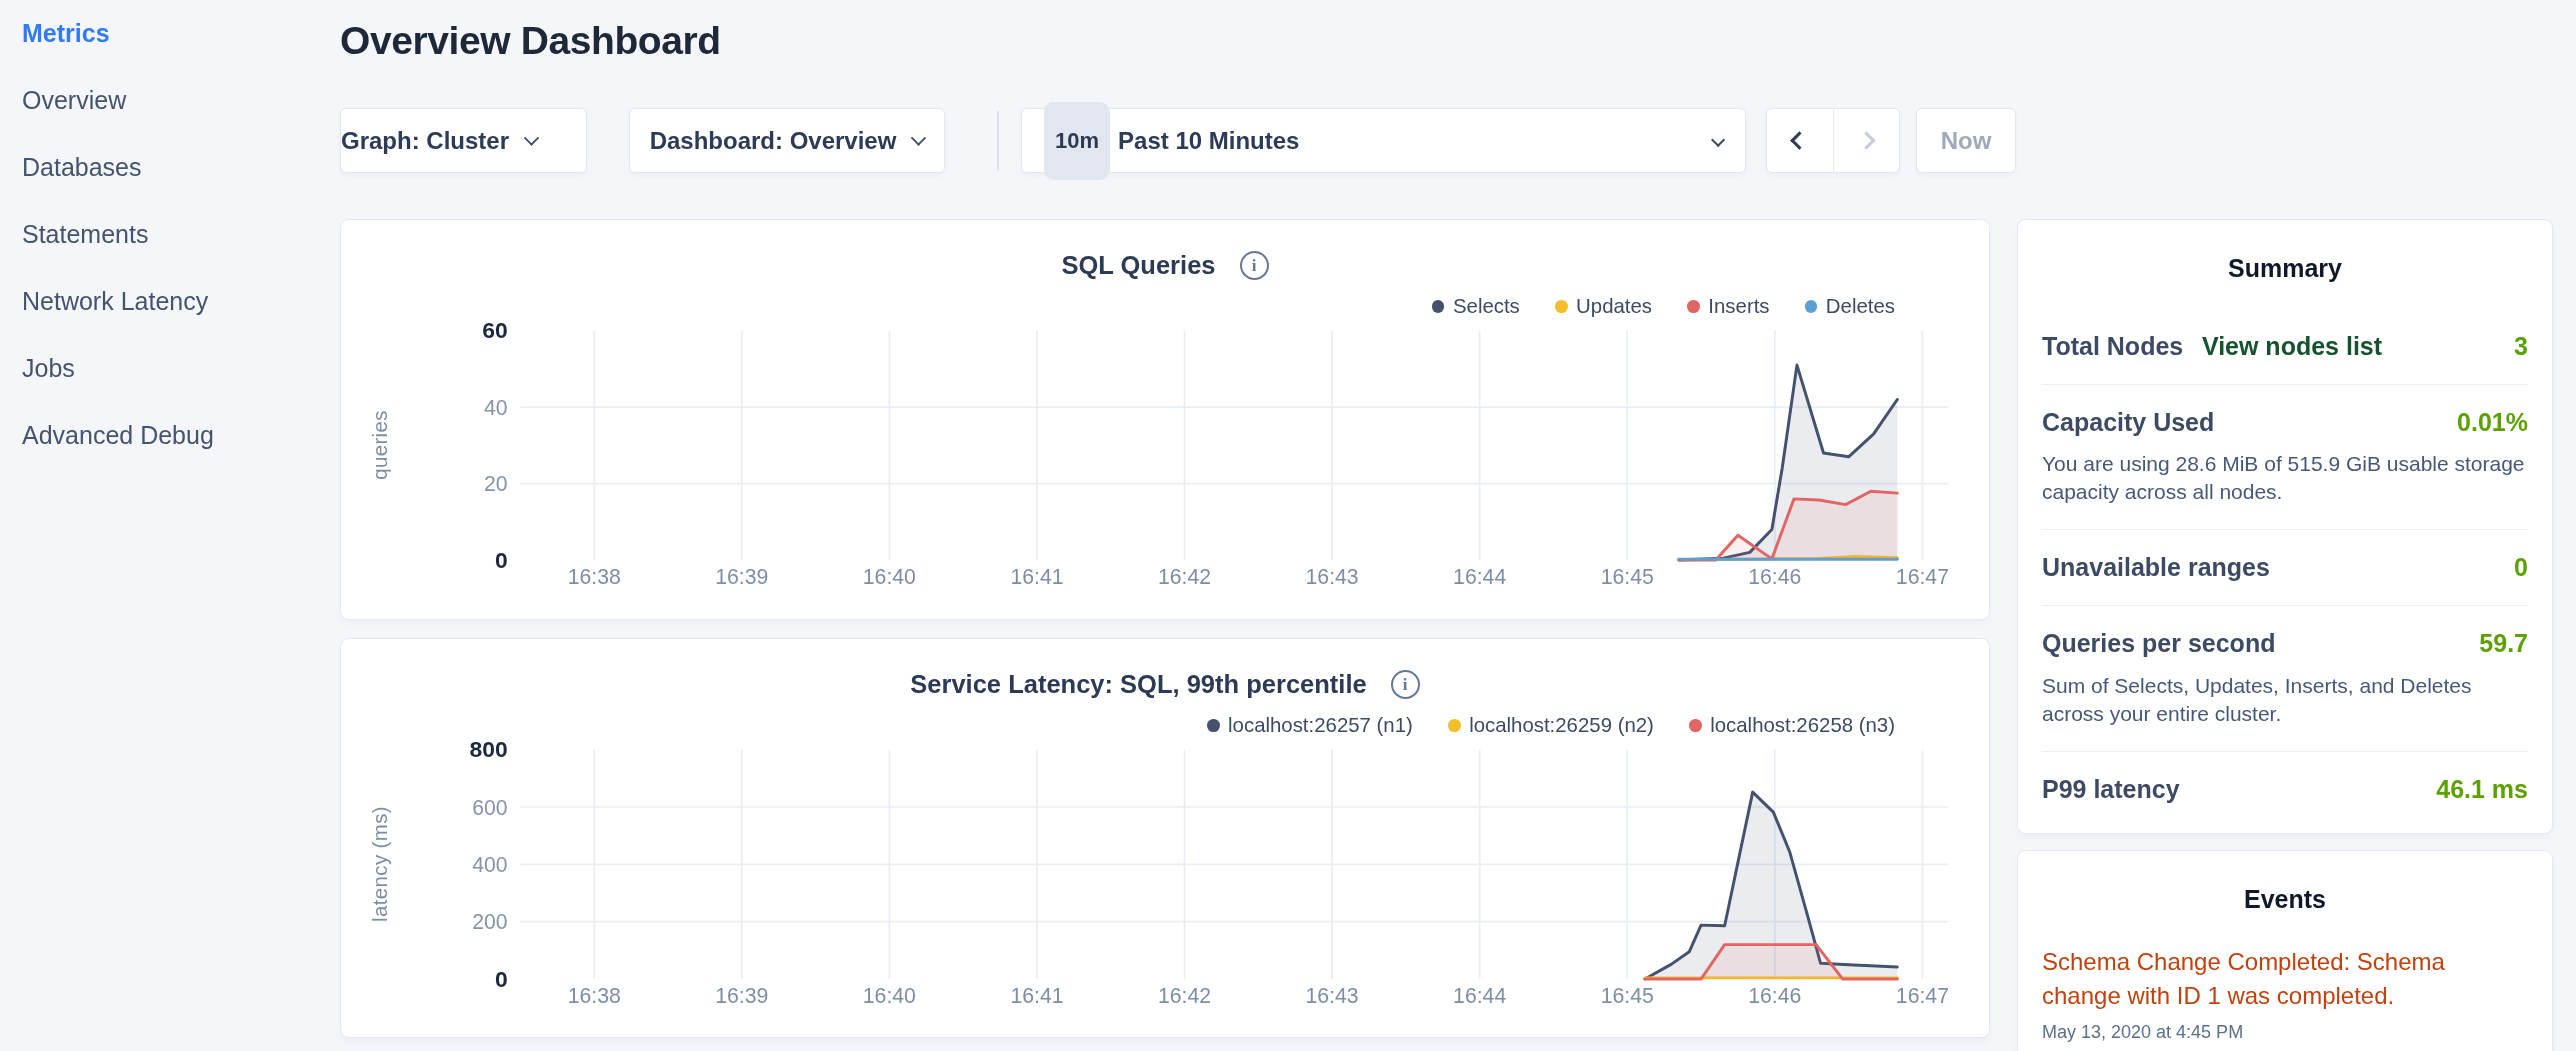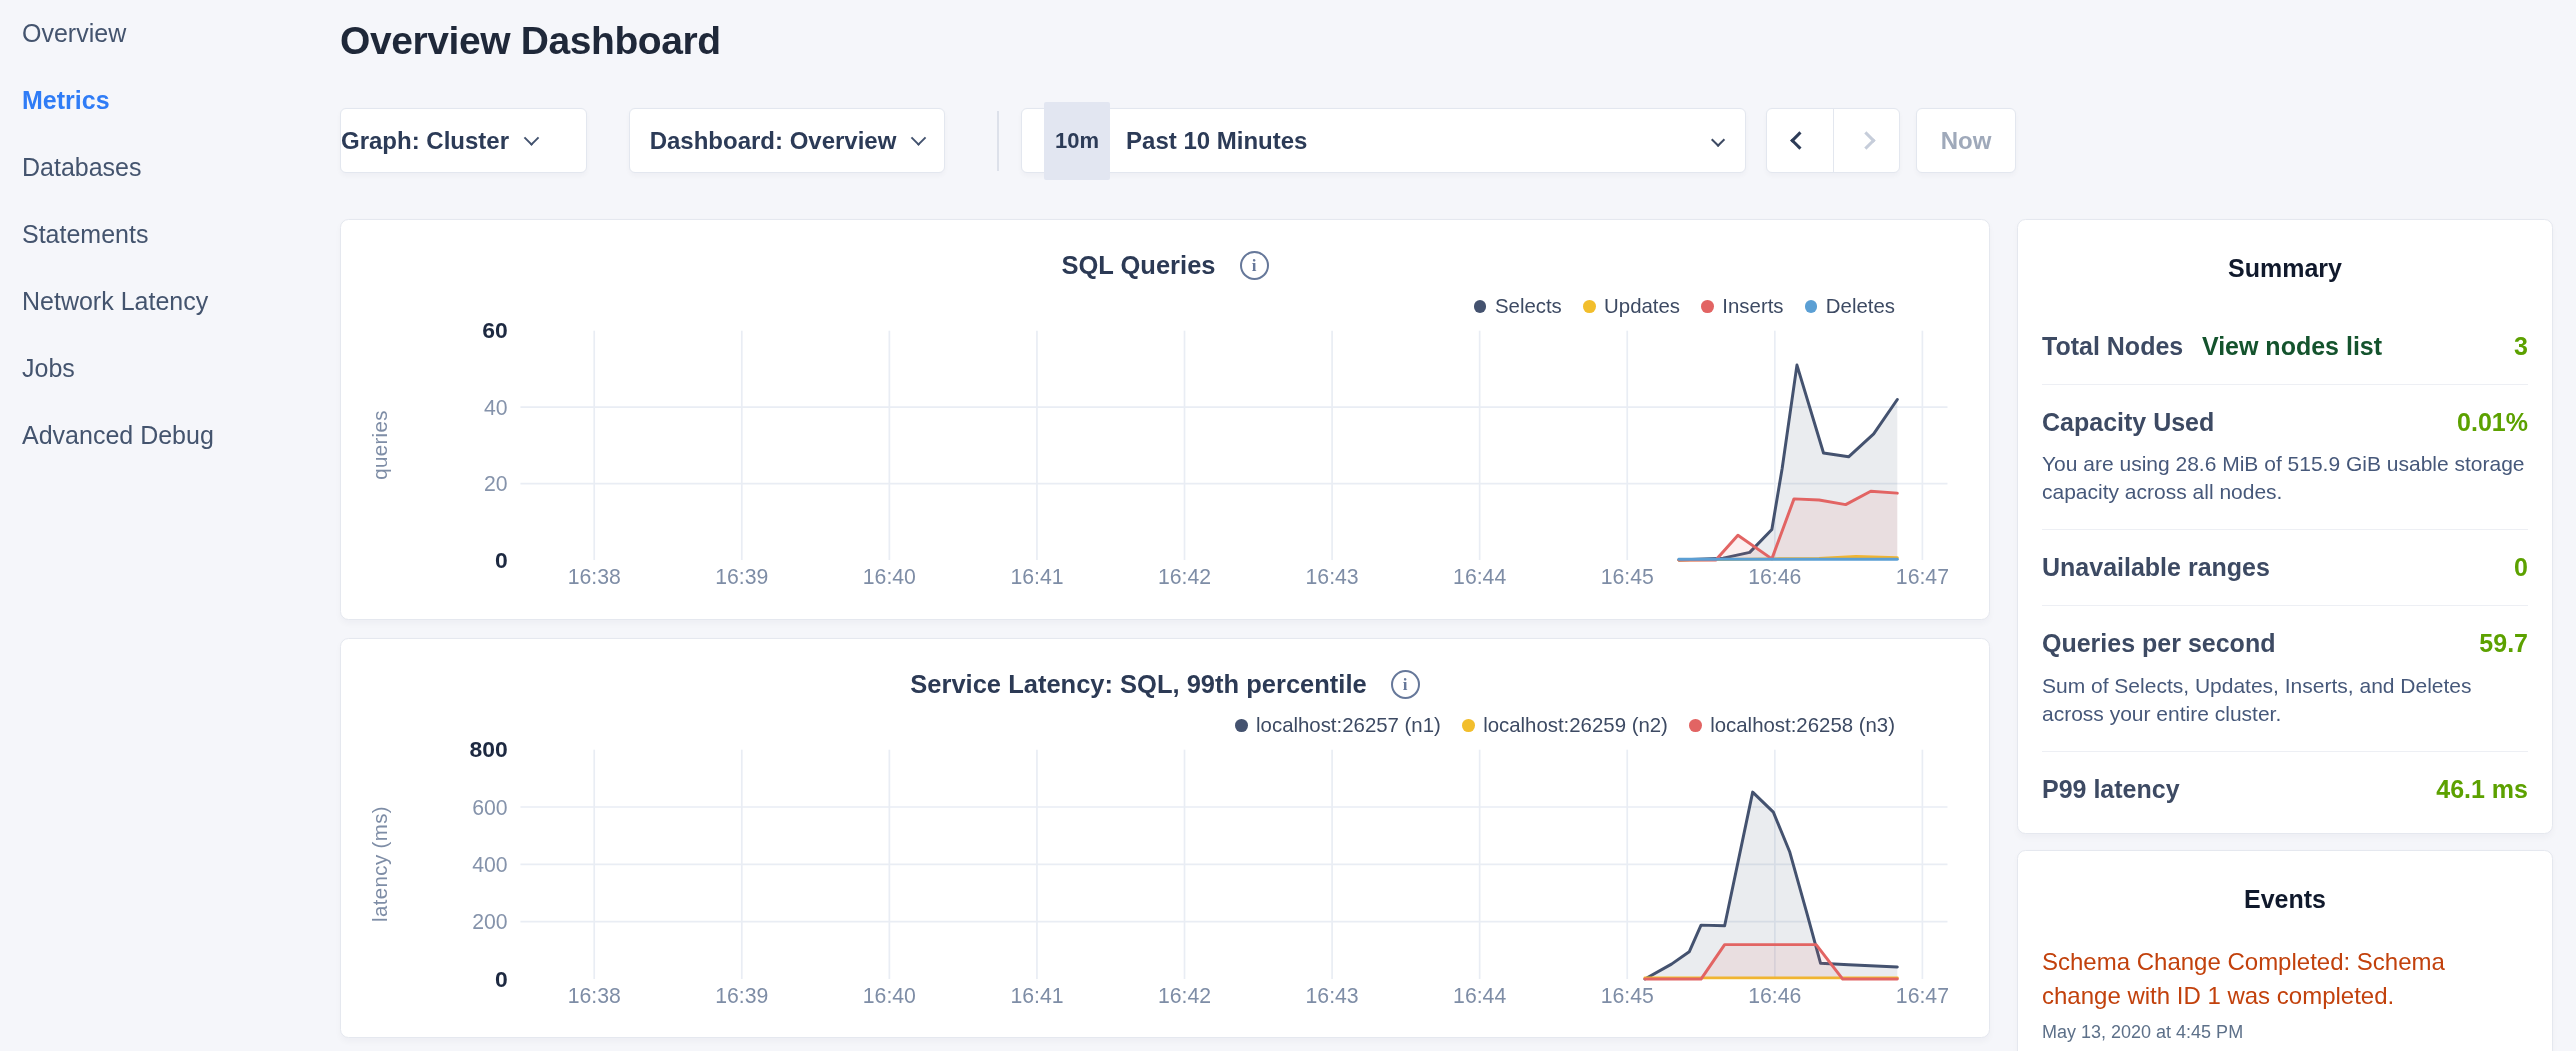--- a/index.html
+++ b/index.html
@@ -16,21 +16,21 @@
   .page-title { position:absolute; left:340px; top:18.7px; font-size:39px; font-weight:700; color:#1f2839; letter-spacing:-0.4px; }
 
   
   .toolbar-box { position:absolute; top:108px; height:65px; background:#fff; border:1.7px solid #e3e7ef; border-radius:6px; display:flex; align-items:center; box-shadow:0 2.6px 5.1px rgba(25,35,60,0.03); cursor:pointer; }
   .dd-graph { left:340px; width:247px; justify-content:flex-start; }
   .dd-dashboard { left:629px; width:316px; justify-content:center; }
   .dd-label { font-size:24px; font-weight:700; color:#2c3b57; }
   .chev { display:inline-block; width:11px; height:11px; border-right:2.6px solid #42526e; border-bottom:2.6px solid #42526e; transform:rotate(45deg) translate(-1.7px,-1.7px); margin-left:17px; }
   .toolbar-divider { position:absolute; left:997px; top:111px; width:1.7px; height:60px; background:#dde1ea; }
   .time-picker { left:1021px; width:725px; padding:0 22px; }
-  .time-badge { background:#e2e6f1; color:#2c3b57; font-size:22px; font-weight:700; padding:26px 11px; border-radius:2px; margin-right:16px; }
+  .time-badge { background:#e2e6f1; color:#2c3b57; font-size:22px; font-weight:700; padding:26px 11px; border-radius:10px; margin-right:8px; }
   .time-label { font-size:24px; font-weight:700; color:#2c3b57; }
   .time-caret { margin-left:auto; width:10.2px; height:10.2px; border-right:2.1px solid #3d4a63; border-bottom:2.1px solid #3d4a63; transform:rotate(45deg); }
   .pager { left:1766px; width:134px; padding:0; }
   .pager-half { flex:1; height:100%; display:flex; align-items:center; justify-content:center; }
   .pager-half + .pager-half { border-left:1.7px solid #e3e7ef; }
   .arrow { display:inline-block; width:12.8px; height:12.8px; }
   .arrow-left { border-left:3.4px solid #2c3b57; border-bottom:3.4px solid #2c3b57; transform:rotate(45deg); }
   .arrow-right { border-right:3.4px solid #c6cdda; border-top:3.4px solid #c6cdda; transform:rotate(45deg); }
   .now-btn { left:1916px; width:100px; justify-content:center; }
   .now-btn span { font-size:24px; font-weight:700; color:#9fa9ba; }
@@ -40,21 +40,21 @@
   .card-chart-1 { left:340px; top:219px; width:1650px; height:401px; }
   .card-chart-2 { left:340px; top:638px; width:1650px; height:400px; }
   .card-summary { left:2017px; top:219px; width:536px; height:615px; }
   .card-events { left:2017px; top:850px; width:536px; height:255px; }
 
   
   .chart-title-row { position:absolute; top:31px; left:0; right:0; text-align:center; }
   .chart-title-inner { display:inline-flex; align-items:center; gap:24px; }
   .chart-title { font-size:25.5px; font-weight:700; color:#2c3a55; }
   .info-icon { width:29px; height:29px; border:2.1px solid #66789a; border-radius:50%; display:inline-flex; align-items:center; justify-content:center; font-size:17px; font-weight:700; color:#66789a; font-family:"Liberation Serif", serif; }
-  .legend { position:absolute; top:75px; right:94px; display:flex; gap:21px; }
+  .legend { position:absolute; top:75px; right:94px; display:flex; gap:35px; }
   .legend-item { display:inline-flex; align-items:center; gap:8.5px; font-size:20.4px; color:#3d4a63; }
   .legend-dot { width:12.8px; height:12.8px; border-radius:50%; display:inline-block; }
   svg.chart { position:absolute; left:0; top:92px; width:1650px; height:299px; }
   svg text { font-family:"Liberation Sans", sans-serif; }
   .ylabel { position:absolute; left:39px; top:225px; transform:translate(-50%,-50%) rotate(-90deg); font-size:20.4px; color:#7e8da6; letter-spacing:0.4px; white-space:nowrap; }
 
   
   .panel-title { text-align:center; font-size:25px; font-weight:700; color:#10192c; padding-top:34px; }
   .panel-body { padding:0 24px; margin-top:25.5px; }
   .srow { padding:23px 0; border-bottom:1.7px solid #edeff4; }
@@ -67,22 +67,22 @@
   .event-item { padding:31px 24px 0; }
   .event-text { font-size:24px; color:#c2410c; line-height:1.42; max-width:407px; }
   .event-time { margin-top:8.5px; font-size:18px; color:#5d7089; }
 </style>
 </head>
 <body>
 
 <div class="page">
 
   <nav class="sidebar">
+    <div class="nav-item active">Metrics</div>
     <div class="nav-item">Overview</div>
-    <div class="nav-item active">Metrics</div>
     <div class="nav-item">Databases</div>
     <div class="nav-item">Statements</div>
     <div class="nav-item">Network Latency</div>
     <div class="nav-item">Jobs</div>
     <div class="nav-item">Advanced Debug</div>
   </nav>
 
   <h1 class="page-title">Overview Dashboard</h1>
 
   <div class="toolbar-box dd-graph">

